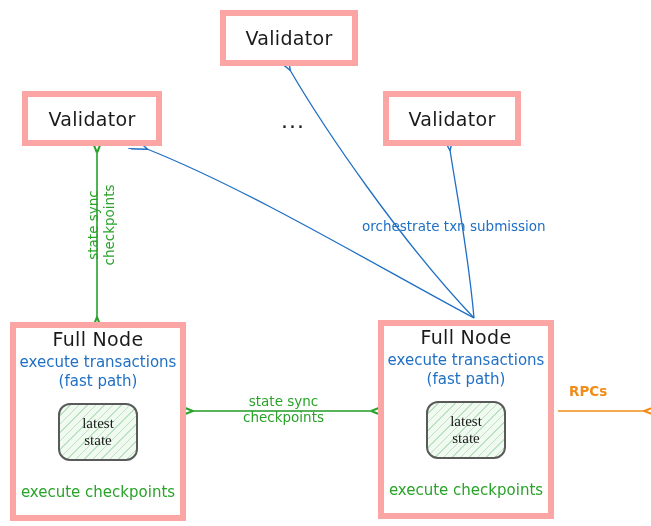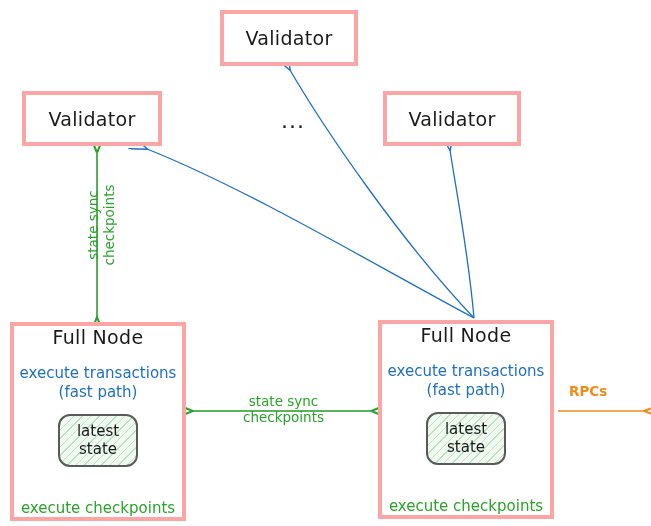--- a/index.html
+++ b/index.html
@@ -21,21 +21,21 @@
     position: absolute;
     left: 0;
     top: 0;
     width: 651px;
     height: 526px;
     pointer-events: none;
   }
   .node-box {
     position: absolute;
     box-sizing: border-box;
-    border: 4px solid #fca5a5;
+    border: 6px solid #fca5a5;
     background: #ffffff;
   }
   .validator-box {
     display: flex;
     align-items: center;
     justify-content: center;
   }
   .validator-label {
     font-family: "DejaVu Sans", sans-serif;
     font-size: 19px;
@@ -50,51 +50,52 @@
   .fn-title {
     font-size: 19px;
     color: #1a1a1a;
     letter-spacing: 0.3px;
   }
   .fn-exec {
     font-size: 15px;
     color: #1f6fc4;
     text-align: center;
     line-height: 1.28;
-    margin-top: 16px;
+    margin-top: 3px;
   }
   .latest-state {
     box-sizing: border-box;
     width: 80px;
     height: 58px;
     margin-top: 12px;
     border: 2px solid #5a5a5a;
     border-radius: 12px;
     display: flex;
     flex-direction: column;
     align-items: center;
     justify-content: center;
     background-color: #f1faf1;
     background-image: repeating-linear-gradient(
       -45deg,
       rgba(60,170,80,0.30) 0px,
       rgba(60,170,80,0.30) 1px,
       rgba(255,255,255,0) 1px,
       rgba(255,255,255,0) 6px
     );
+    font-family: Liberation Serif, serif;
   }
   .latest-state span {
     font-size: 15px;
     color: #1a1a1a;
     line-height: 1.18;
   }
   .fn-checkpoints {
     font-size: 15px;
     color: #29a329;
-    margin-top: 32px;
+    margin-top: 22px;
   }
   .ellipsis {
     position: absolute;
     font-size: 22px;
     color: #1a1a1a;
     letter-spacing: 1px;
     line-height: 1;
   }
   .edge-label {
     position: absolute;
@@ -189,16 +190,17 @@
   </div>
   <div class="edge-label lbl-green lbl-vert" style="left:85px; top:285px; width:120px;">
     <span>state sync</span>
   </div>
 
   <div class="edge-label lbl-green" style="left:231px; top:393px; text-align:center; width:105px;">
     <span>state sync</span><br>
     <span>checkpoints</span>
   </div>
 
+  <div class="edge-label lbl-blue" style="left:362px; top:218px;">orchestrate txn submission</div>
 
   <div class="edge-label lbl-orange" style="left:569px; top:383px; font-weight:700;">RPCs</div>
 
 </div>
 
 </body></html>

